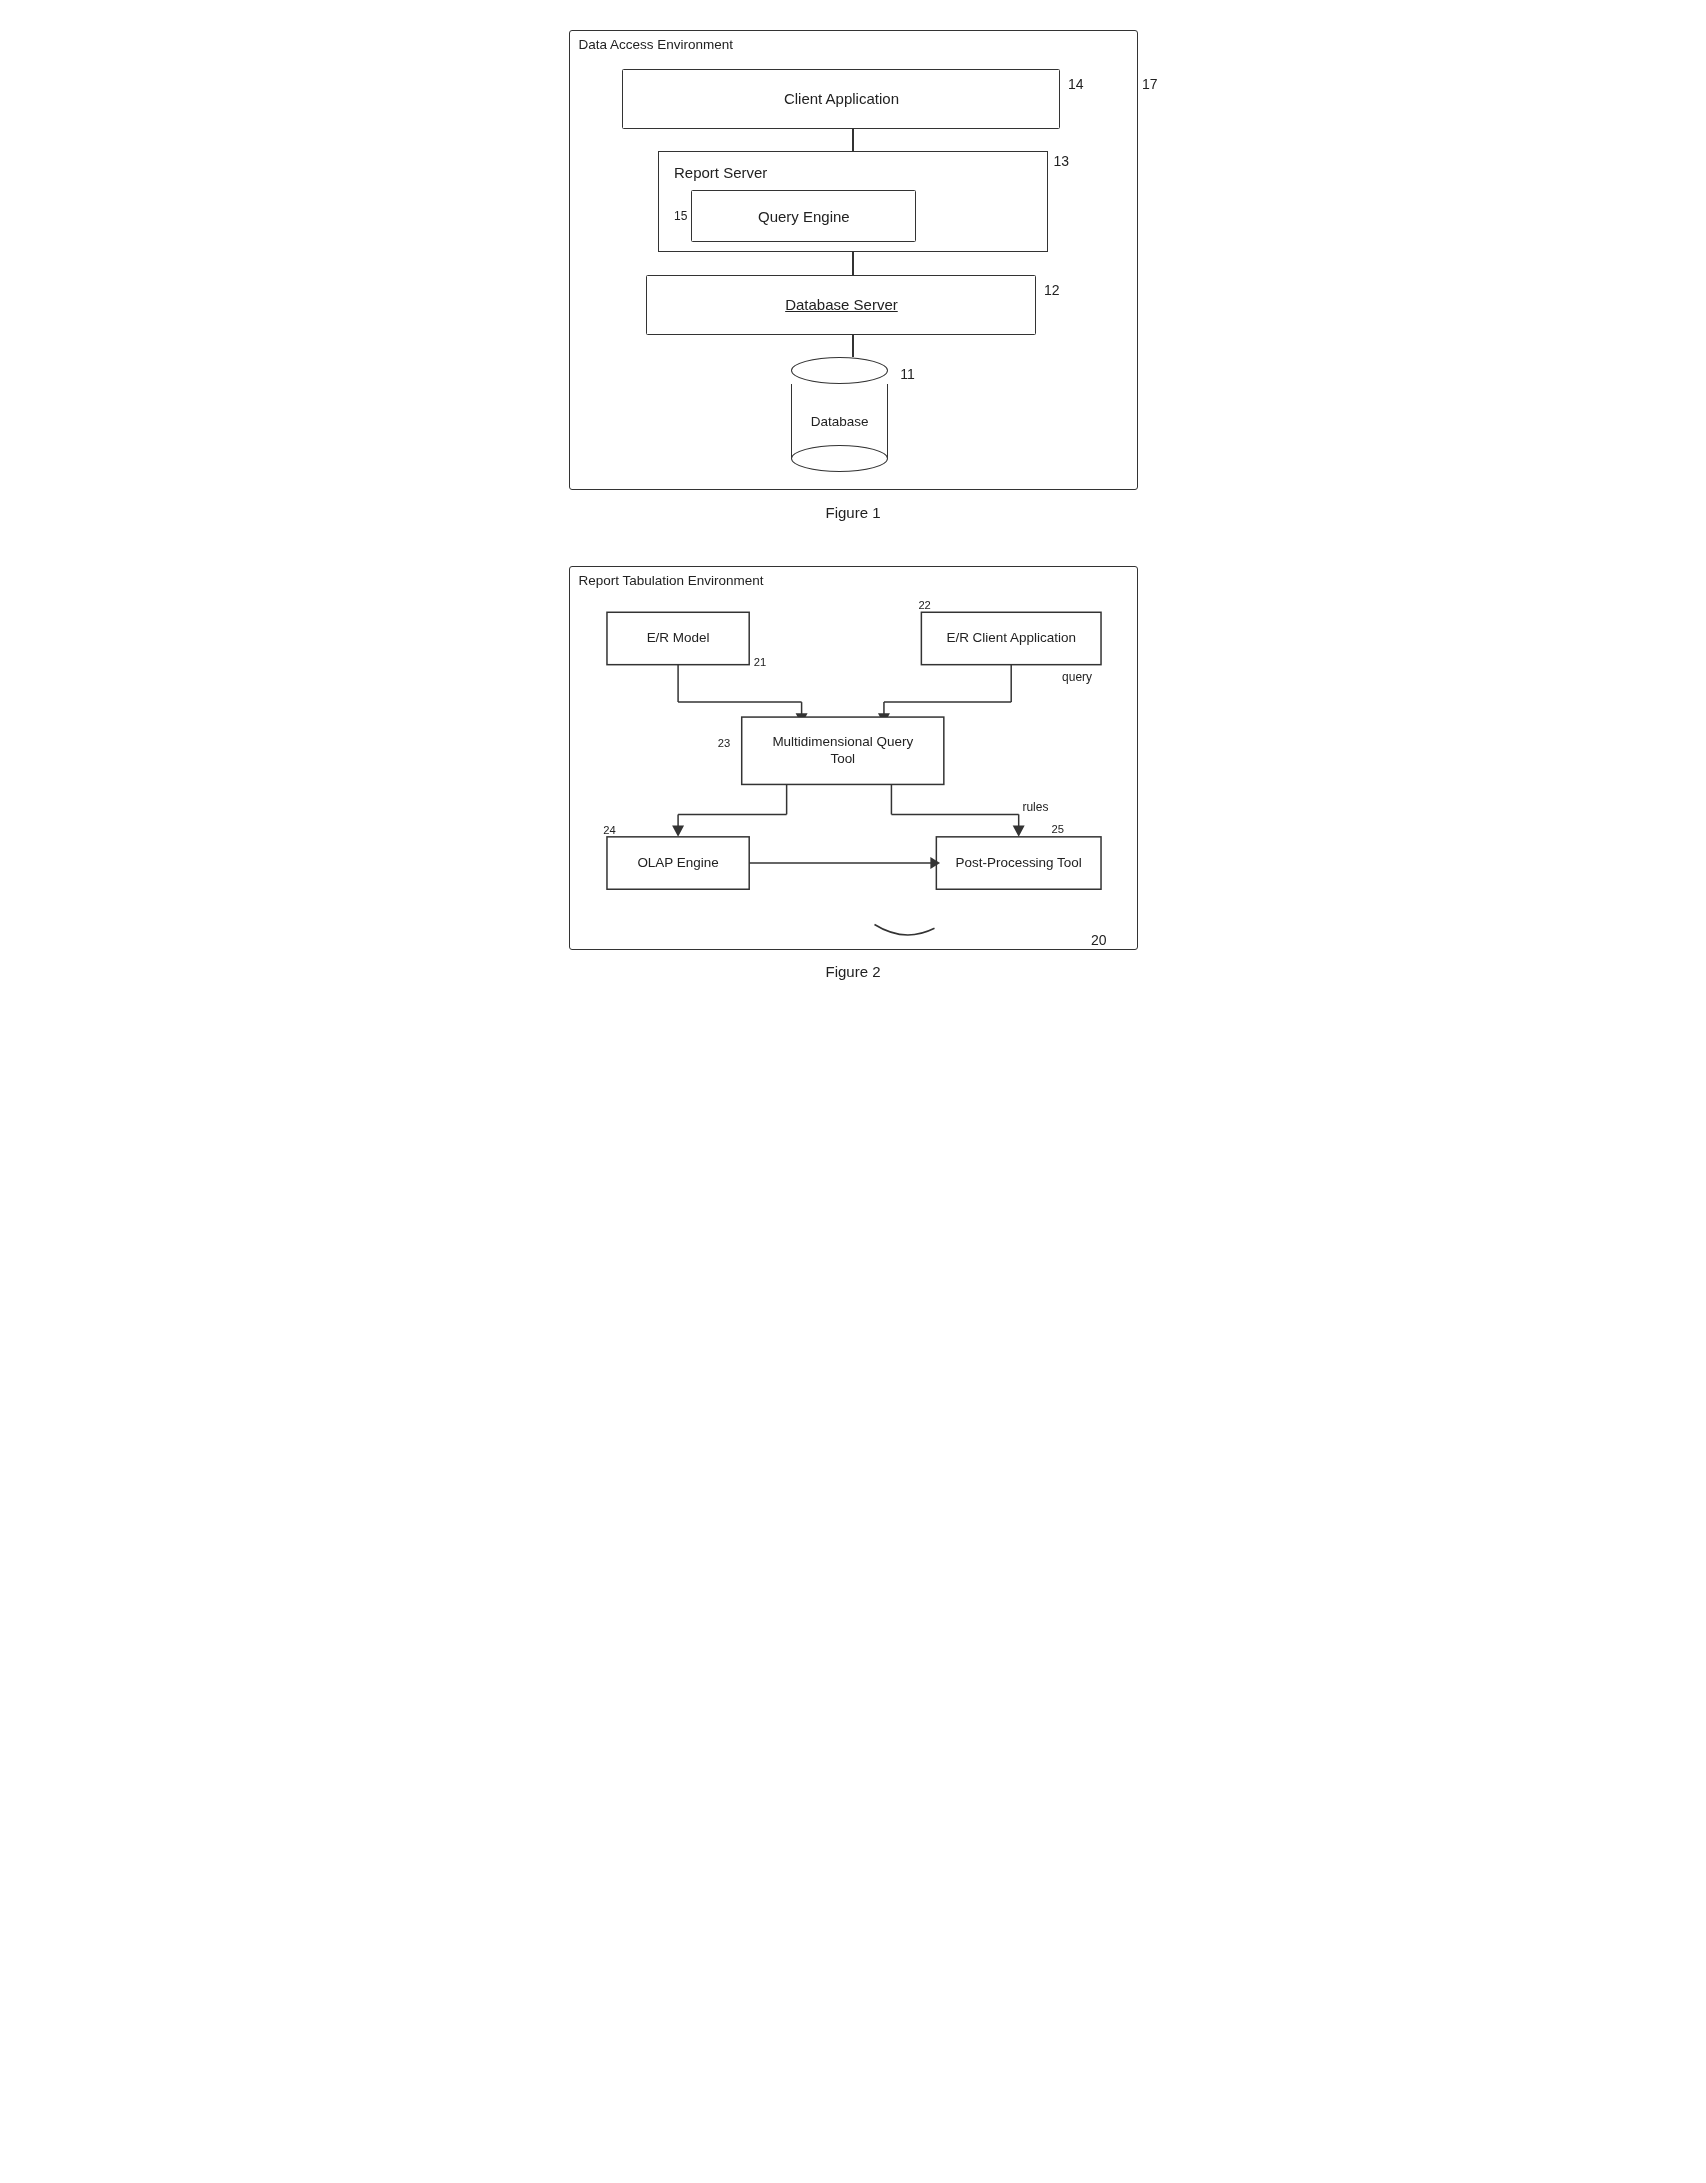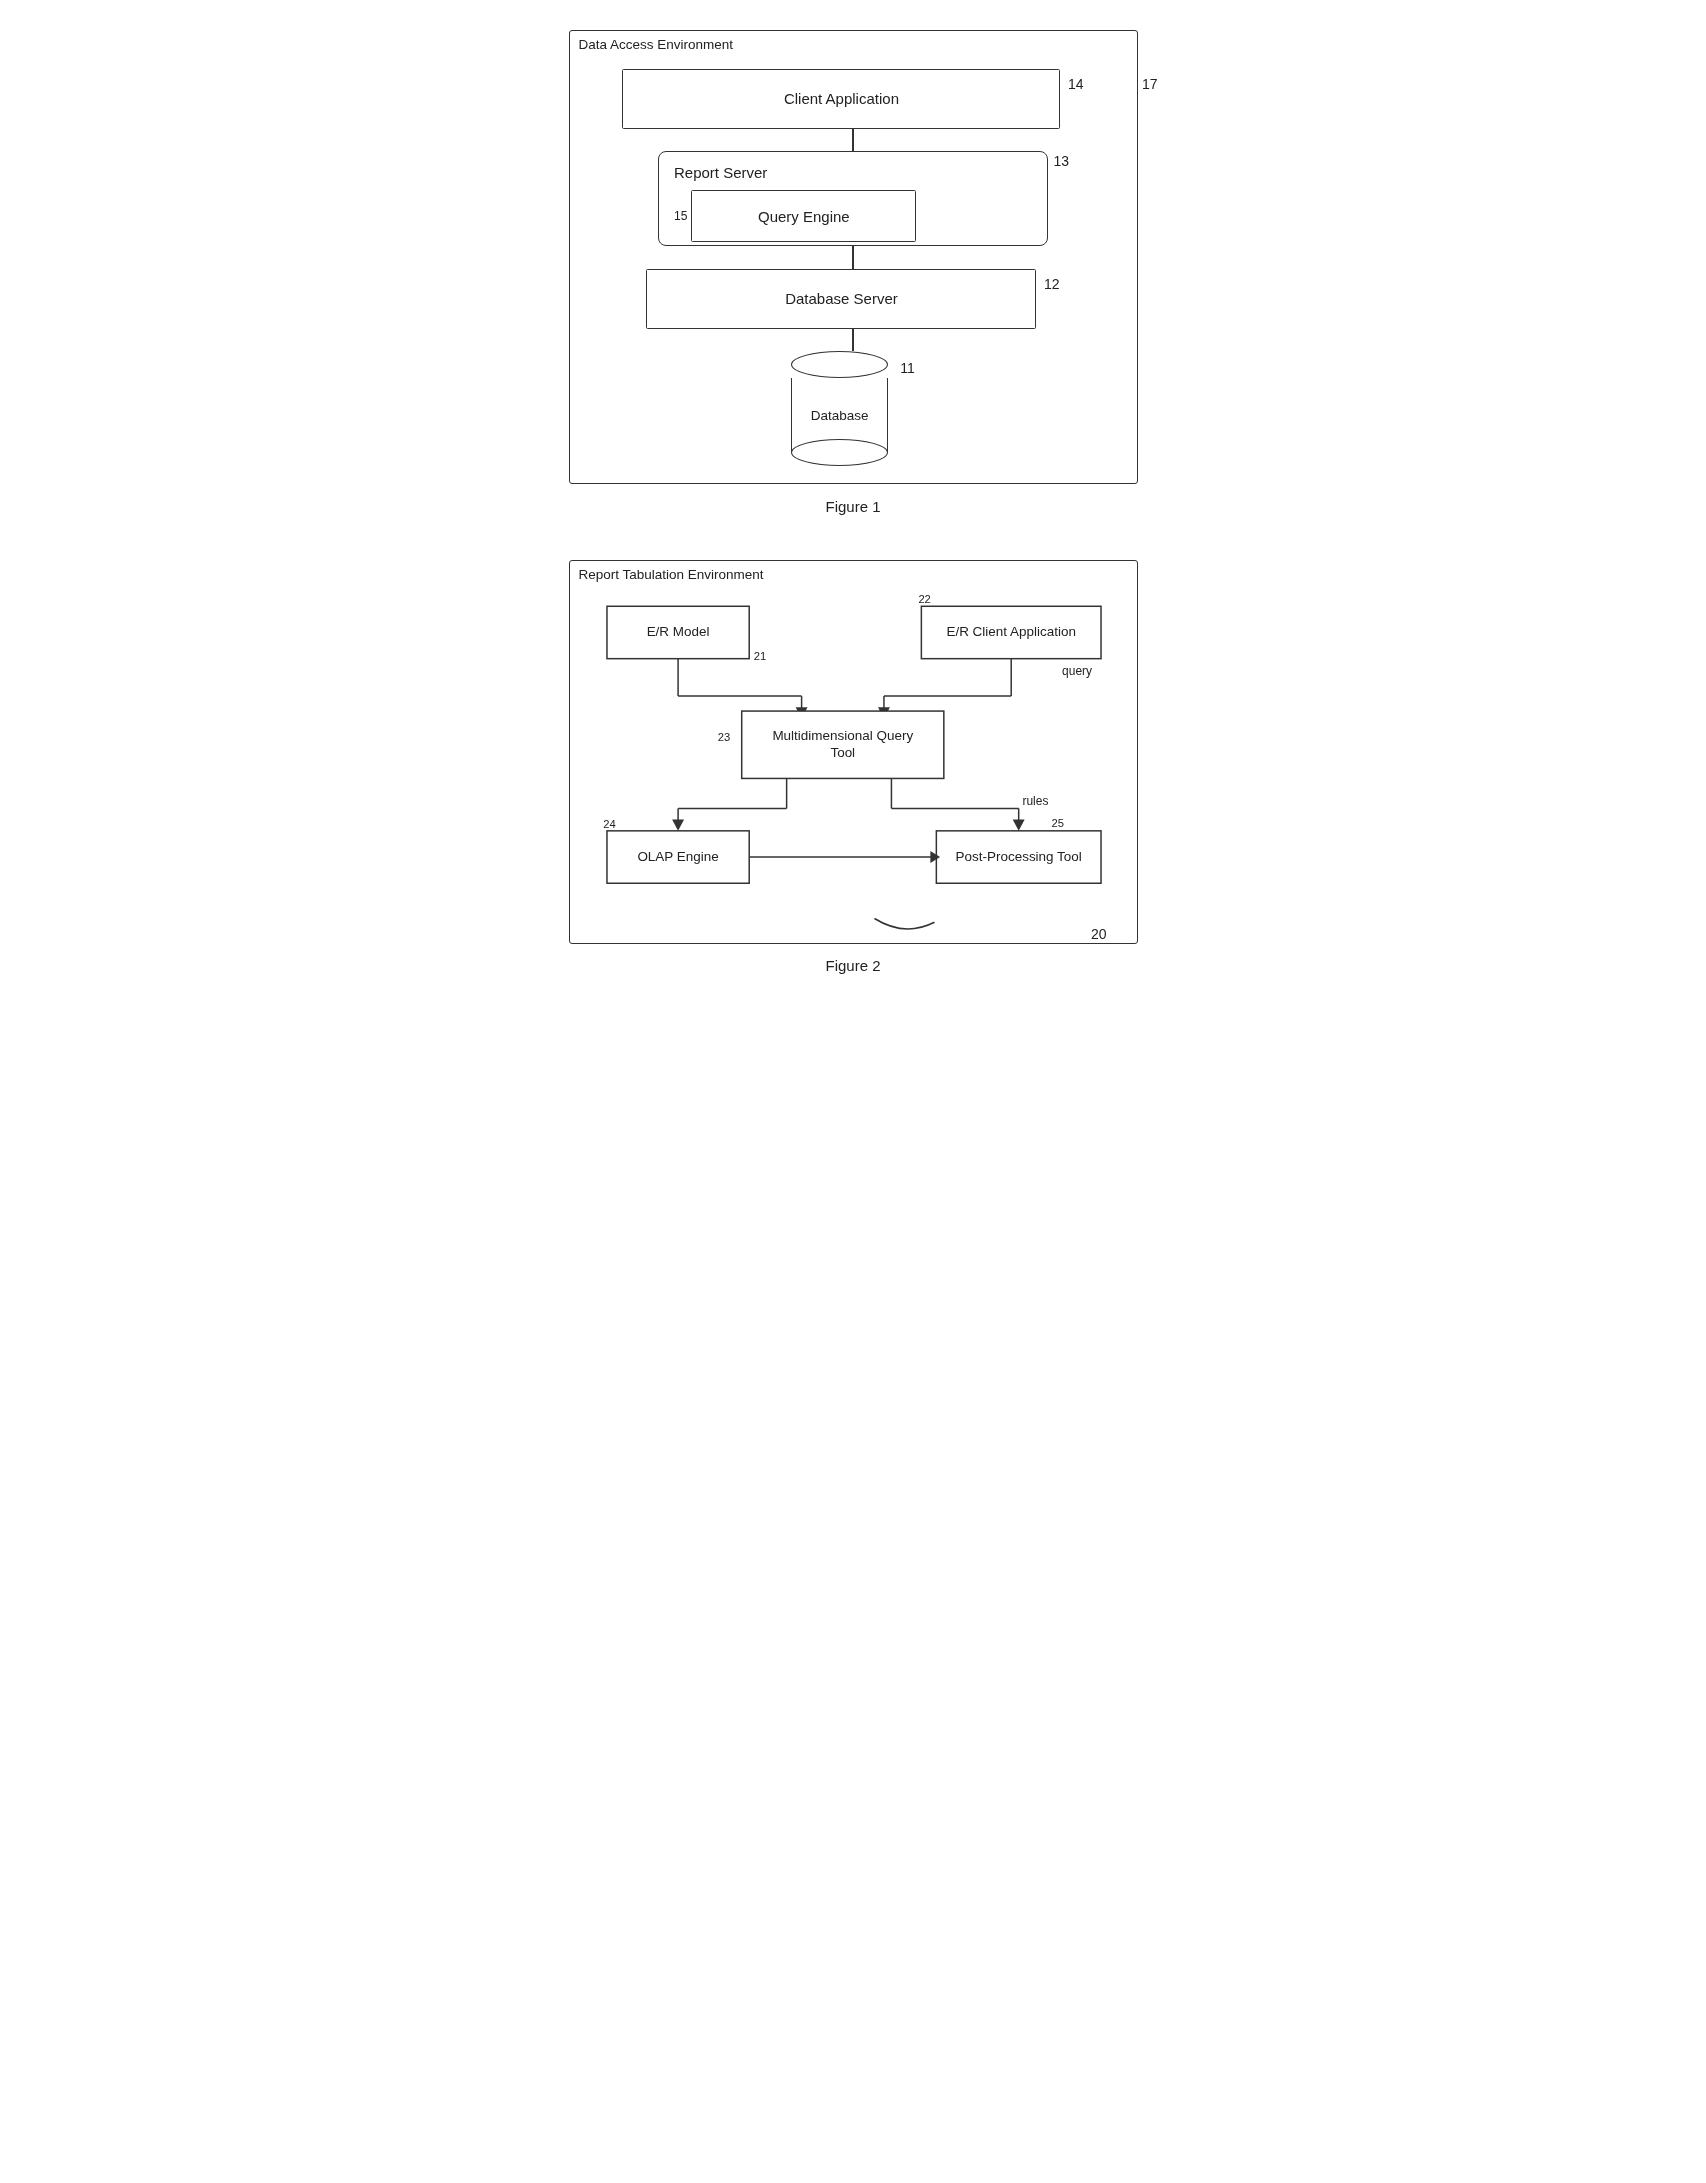--- a/index.html
+++ b/index.html
@@ -75,22 +75,22 @@
       height: 60px;
     }
 
     .connector-line {
       width: 1.5px;
       background: #333;
     }
 
     .report-server-box {
       border: 1.5px solid #333;
-      border-radius: 8px;
-      padding: 12px 15px 3px 15px;
+      border-radius: 0;
+      padding: 12px 15px 9px 15px;
       width: 390px;
       background: #fff;
       position: relative;
     }
 
     .report-server-label {
       font-size: 15px;
       color: #222;
       margin-bottom: 9px;
     }
@@ -103,20 +103,21 @@
       display: flex;
       align-items: center;
       justify-content: center;
       font-size: 15px;
       color: #222;
     }
 
     .database-server-box {
       width: 390px;
       height: 60px;
+      text-decoration: underline;
     }
 
     .reference-number {
       position: absolute;
       font-size: 14px;
       color: #222;
     }
 
     .cylinder {
       width: 97px;

